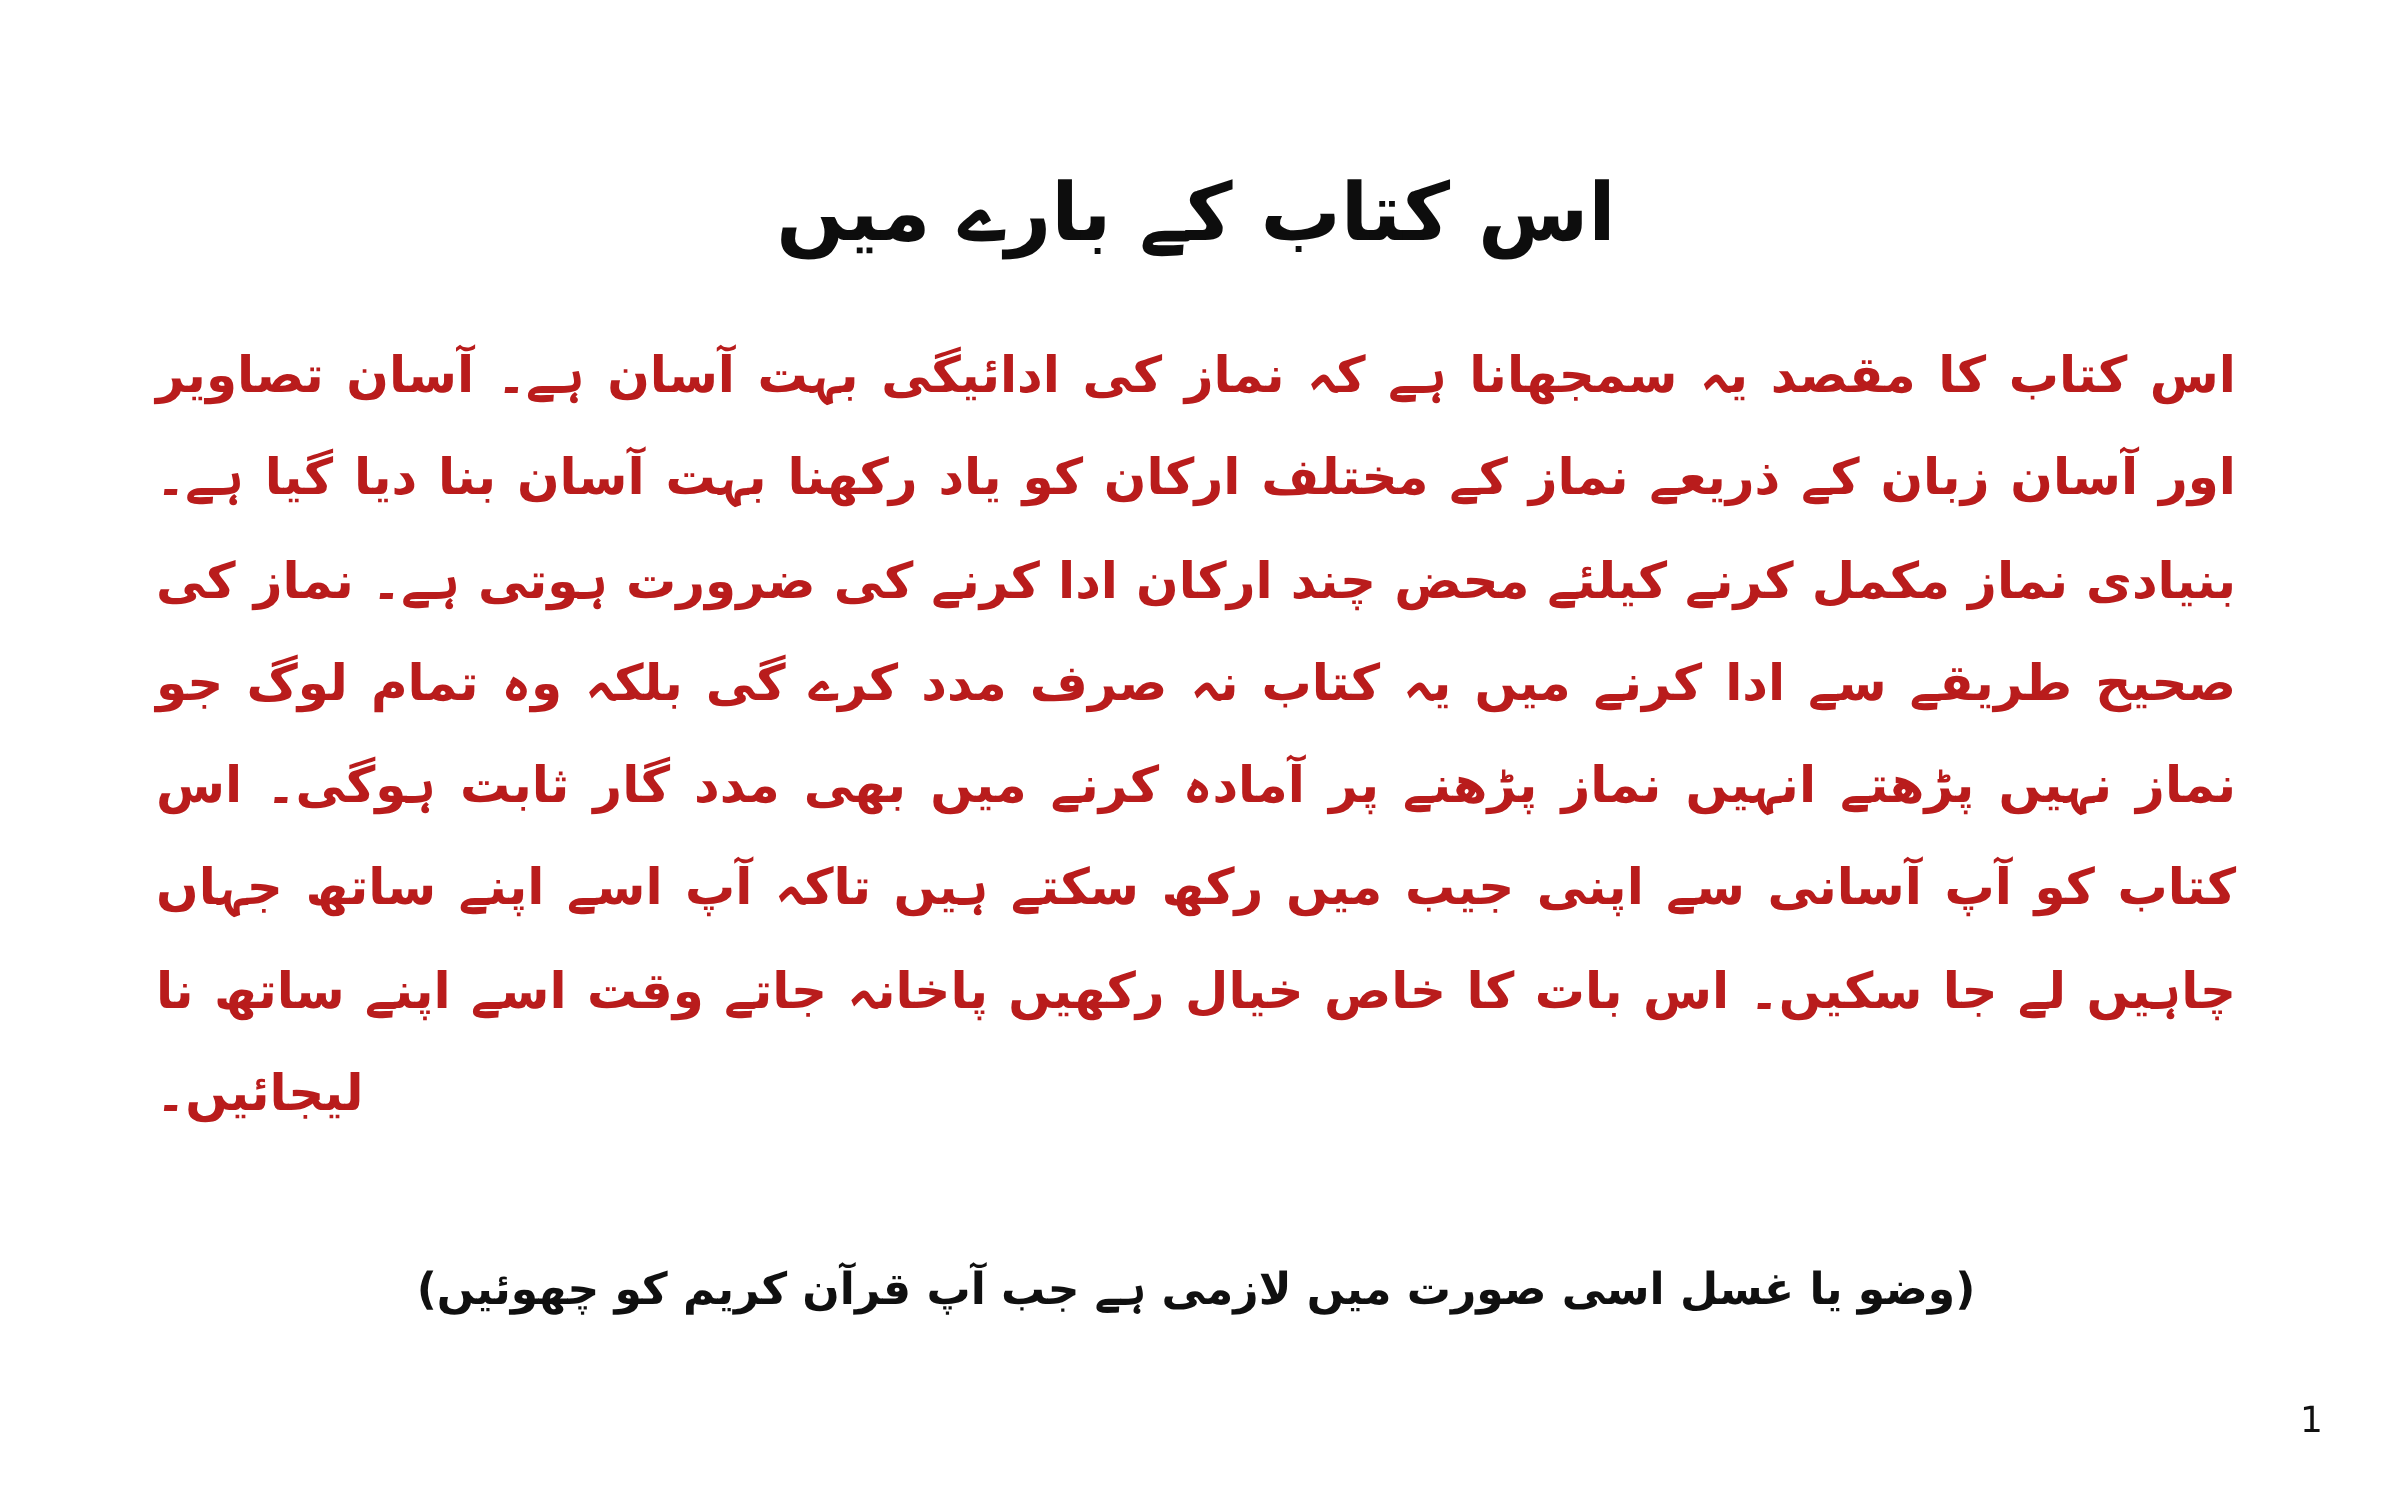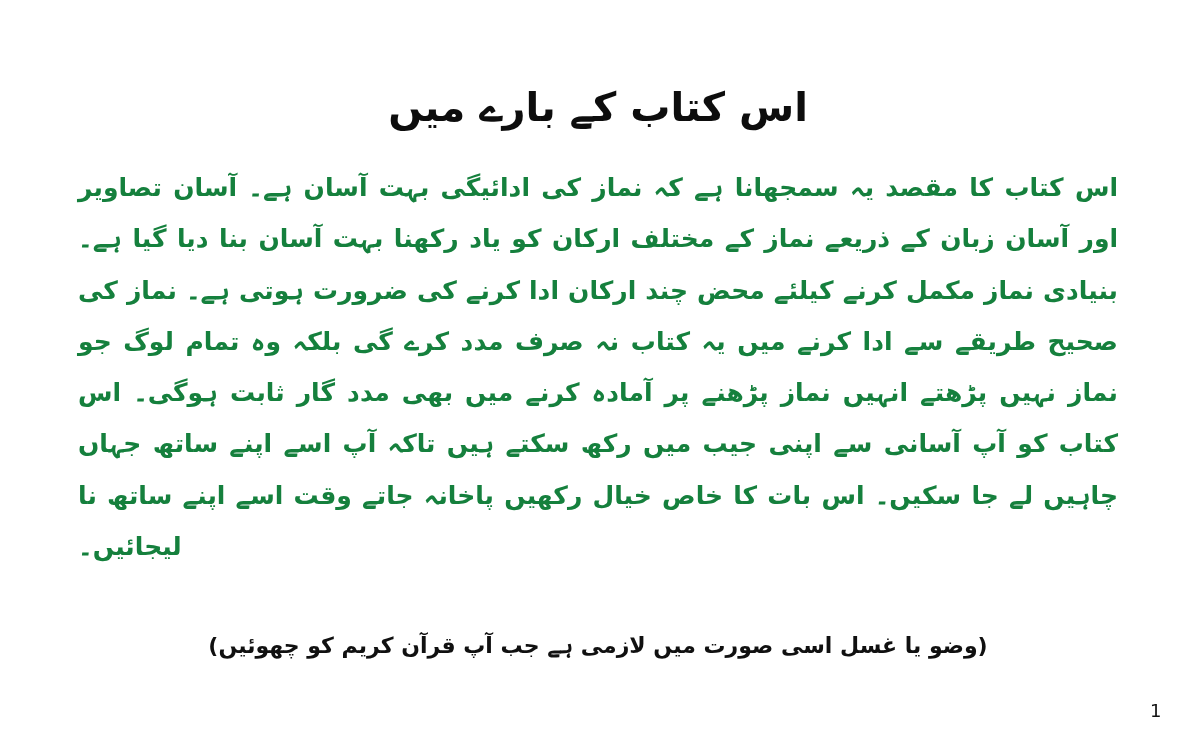--- a/index.html
+++ b/index.html
@@ -30,21 +30,21 @@
     margin: 18px 0 26px 0;
     letter-spacing: 0.5px;
     color: #0d0d0d;
   }
   .body-block {
     direction: rtl;
     text-align: justify;
     text-align-last: left;
     font-size: 25px;
     line-height: 2.05;
-    color: #15803d;
+    color: #b91c1c;
     font-weight: 600;
     margin: 0 8px;
   }
   .body-block p {
     margin: 0 0 6px 0;
   }
   .footnote-block {
     margin-top: 52px;
     direction: rtl;
     font-size: 22px;

